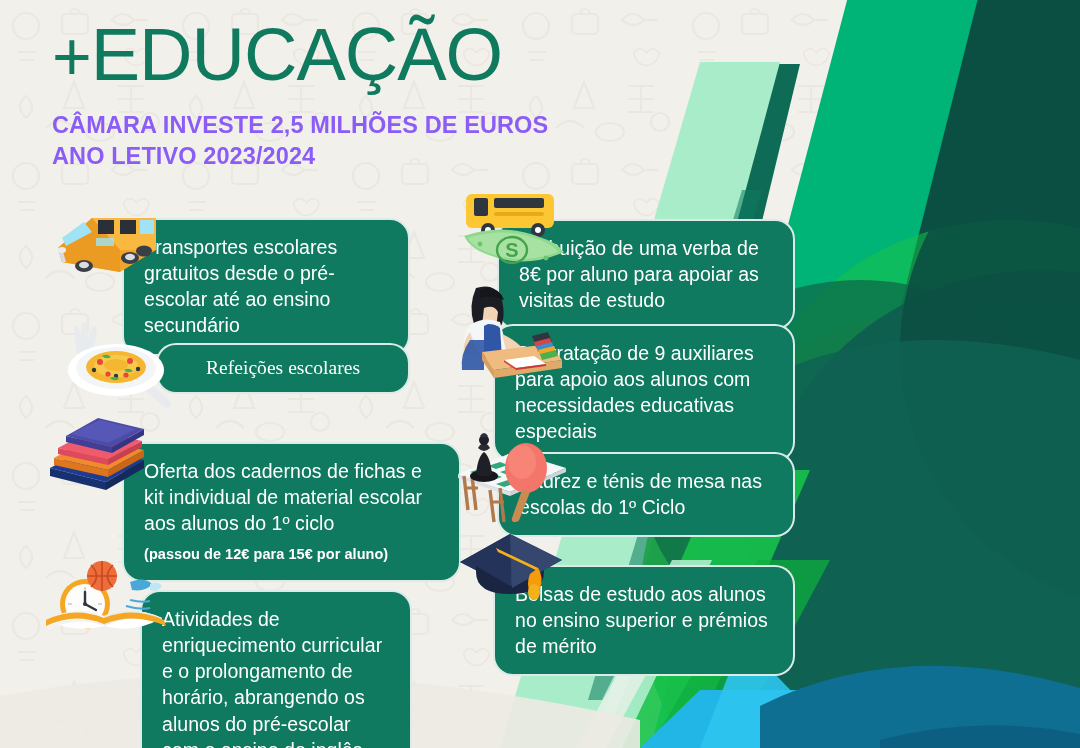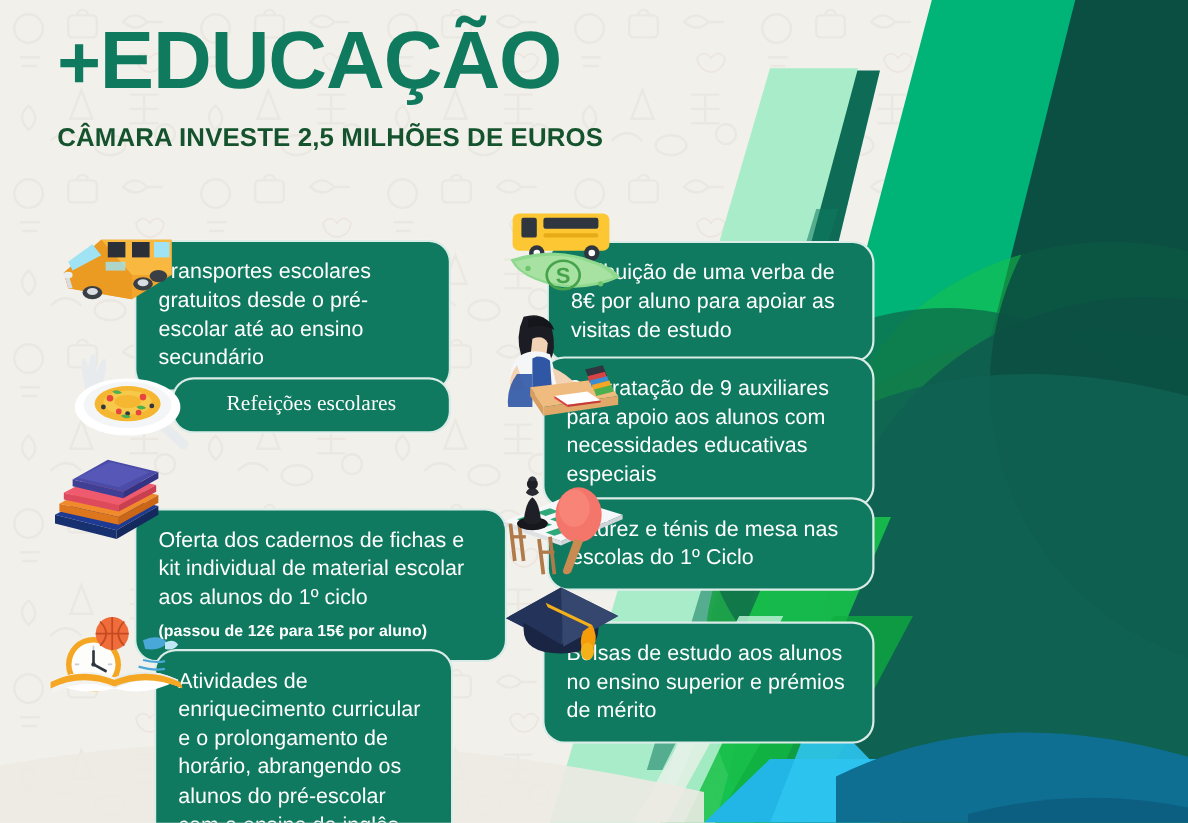--- a/index.html
+++ b/index.html
@@ -10,46 +10,46 @@
   }
   #poster { position:relative; width:1080px; height:748px; overflow:hidden; background:#f1f0eb; }
 
   
   .bg-layer { position:absolute; inset:0; }
   .bg-svg { position:absolute; inset:0; width:1080px; height:748px; display:block; }
 
   
   .header { position:absolute; left:52px; top:18px; z-index:6; }
   .title {
-    font-size:74px; font-weight:bold; color:#0f7a5e;
+    font-size:74px; font-weight:normal; color:#0f7a5e;
     letter-spacing:-1px; line-height:1.0; white-space:nowrap;
   }
   .title .plus { font-size:68px; }
   .subtitle {
-    margin-top:18px; color:#14532d; font-weight:bold;
+    margin-top:18px; color:#8b5cf6; font-weight:bold;
     font-size:23.5px; line-height:1.32; letter-spacing:0.1px;
   }
 
   
   .pill {
     position:absolute; z-index:4;
     background:#0f7a5f; color:#ffffff;
     border-radius:20px;
     border:2px solid rgba(255,255,255,0.85);
     padding:14px 20px 15px 20px;
     font-size:19.5px; line-height:1.34;
     letter-spacing:0.05px;
   }
   .pill .note { display:block; font-size:14.5px; margin-top:9px; font-weight:bold; }
   .pill.center { text-align:center; }
 
   
   #pill-transportes { left:122px; top:218px;  width:288px; }
   #pill-refeicoes   { left:156px; top:343px;  width:254px; padding:10px 18px 11px;font-family:Liberation Serif, serif; }
-  #pill-cadernos    { left:122px; top:462px;  width:339px; }
+  #pill-cadernos    { left:122px; top:442px;  width:339px; }
   #pill-atividades  { left:140px; top:590px;  width:272px; }
 
   
   #pill-verba       { left:497px; top:219px;  width:298px; }
   #pill-contratacao { left:493px; top:324px;  width:302px; }
   #pill-xadrez      { left:497px; top:452px;  width:298px; }
   #pill-bolsas      { left:493px; top:565px;  width:302px; }
 
   
   .icon { position:absolute; z-index:5; }
@@ -133,20 +133,21 @@
       </g>
     </svg>
   </div>
 
   <div class="header">
     <div class="title">
       <span class="plus">+</span><span>EDUCAÇÃO</span>
     </div>
     <div class="subtitle">
       <div>CÂMARA INVESTE 2,5 MILHÕES DE EUROS</div>
+      <div>ANO LETIVO 2023/2024</div>
     </div>
   </div>
 
   <div class="icon" id="icon-bus">
     <svg viewBox="0 0 132 100">
       <g>
         <path d="M18 60 L52 30 L116 30 L116 62 L80 84 L22 74 Z" fill="#f2a52b"></path>
         <path d="M52 30 L116 30 L116 62 L80 62 Z" fill="#f9b940"></path>
         <path d="M18 60 L52 30 L80 62 L80 84 L22 74 Z" fill="#eb9a22"></path>
         <path d="M22 50 L44 34 L52 44 L26 58 Z" fill="#9fe3f5"></path>

